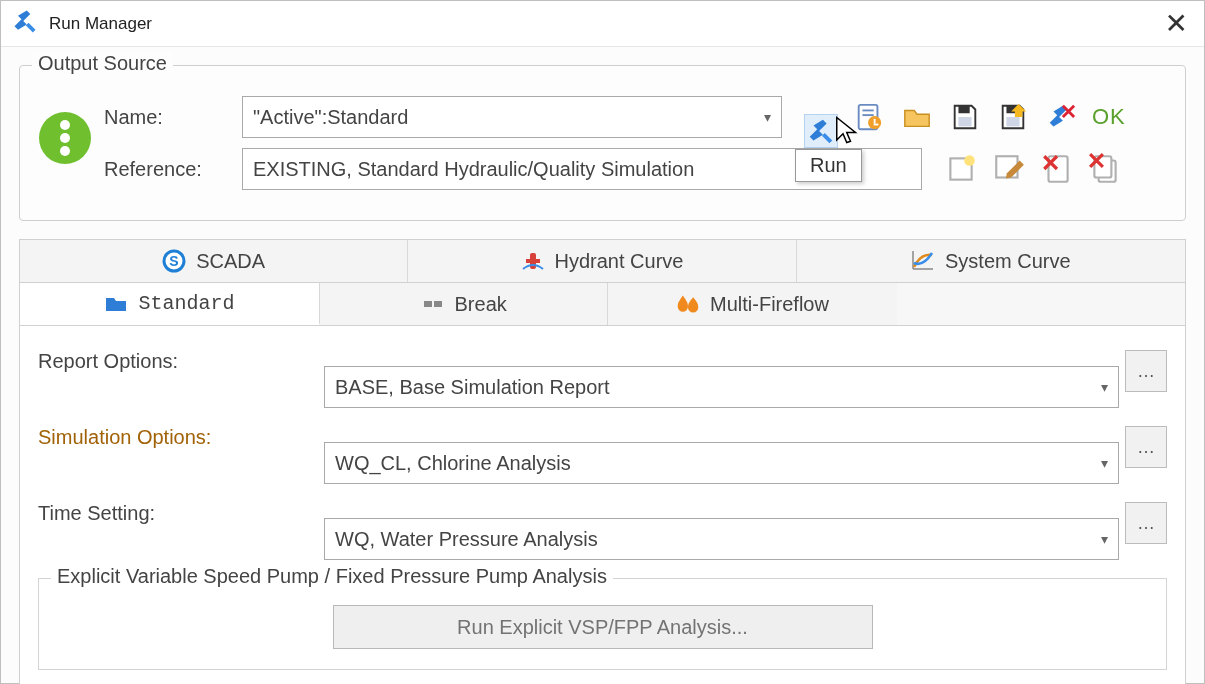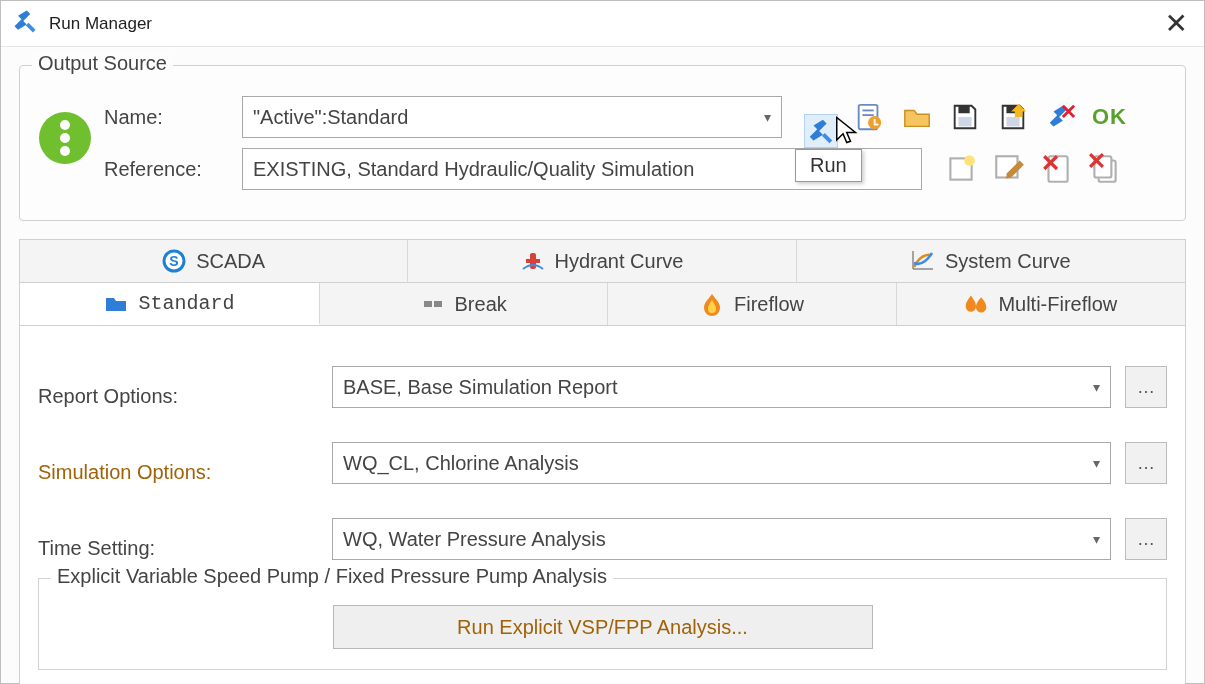--- a/index.html
+++ b/index.html
@@ -88,21 +88,21 @@
 .os-row1, .os-row2 { display:flex; align-items:center; gap:8px; }
 .os-row1 .select { flex:1; max-width:540px; }
 .os-row2 .textfield { flex:1; max-width:680px; }
 .toolbar-icons { display:flex; align-items:center; gap:14px; margin-left:14px; position:relative;}
 .toolbar-icons .icon-btn {
   width:34px; height:34px; display:flex; align-items:center; justify-content:center;
   position:relative;
 }
 .toolbar-icons .icon-btn.active { background:#e0eefc; border:1px solid #b5d3f0;margin-top:28px; }
 .toolbar-icons svg { width:30px; height:30px; }
-.ok-text { color:#5aa02c; font-weight:700; font-size:22px; letter-spacing:1px;}
+.ok-text { color:#5aa02c; font-weight:400; font-size:22px; letter-spacing:1px;}
 .tooltip {
   position:absolute;
   top: 34px;
   left: -10px;
   background:#ffffff;
   border:1px solid #999;
   padding: 4px 14px;
   font-size:20px;
   color:#333;
   z-index:10;
@@ -145,21 +145,21 @@
   font-family:Liberation Mono, monospace;
 }
 .tab svg { width:24px; height:24px; }
 .tab-content {
   border:1px solid #d0d0d0;
   border-top:none;
   padding: 24px 18px 22px 18px;
   background:#ffffff;
 }
 .form-row {
-  display:flex; align-items:flex-end; gap:14px; margin-bottom:18px;
+  display:flex; align-items:flex-start; gap:6px; margin-bottom:18px;
 }
 .form-row .lbl2 { width:280px; font-size:20px; color:#444;}
 .form-row .lbl2.link { color:#a16207; }
 .form-row .select { flex:1;margin-top:16px; }
 .dots-btn {
   width:42px; height:42px; border:1px solid #bcbcbc; background:#f1f1f1;
   display:flex; align-items:center; justify-content:center; font-size:18px; color:#555;
   cursor:pointer;
 }
 .inner-group {
@@ -170,21 +170,21 @@
 }
 .inner-legend {
   position:absolute; top:-14px; left:12px; background:#fff; padding:0 6px;
   font-size:20px; color:#444;
 }
 .run-btn {
   display:block; margin:0 auto;
   width:540px; height:44px;
   border:1px solid #b8b8b8;
   background:#efefef;
-  font-size:20px; color:#a16207;
+  font-size:20px; color:#737373;
   cursor:pointer;
 }
 .icon-small-toolbar { display:flex; align-items:center; gap:14px; margin-left:14px;}
 .icon-small-toolbar .icon-btn { width:34px; height:34px; display:flex; align-items:center; justify-content:center;}
 </style>
 </head>
 <body>
 
 <div class="window">
 
@@ -346,27 +346,20 @@
           <span>Standard</span>
         </div>
         <div class="tab">
           <svg viewBox="0 0 24 24">
               <rect x="3" y="9" width="8" height="6" fill="#888"></rect>
               <rect x="13" y="9" width="8" height="6" fill="#888"></rect>
             </svg>
           <span>Break</span>
         </div>
         <div class="tab">
-          <svg viewBox="0 0 24 24">
-              <path d="M12 2 C16 8 20 10 20 16 A8 8 0 0 1 4 16 C4 10 8 8 12 2 Z" fill="#f08a1f"></path>
-              <path d="M12 8 C14 12 16 13 16 17 A4 4 0 0 1 8 17 C8 13 10 12 12 8 Z" fill="#ffd24a"></path>
-            </svg>
-          <span>Fireflow</span>
-        </div>
-        <div class="tab">
           <svg viewBox="0 0 28 24">
               <path d="M8 2 C12 8 14 10 14 15 A6 6 0 0 1 2 15 C2 10 4 8 8 2 Z" fill="#f08a1f"></path>
               <path d="M20 4 C24 9 26 11 26 16 A6 6 0 0 1 14 16 C14 11 16 9 20 4 Z" fill="#f08a1f"></path>
             </svg>
           <span>Multi-Fireflow</span>
         </div>
       </div>
 
       <div class="tab-content">
 

